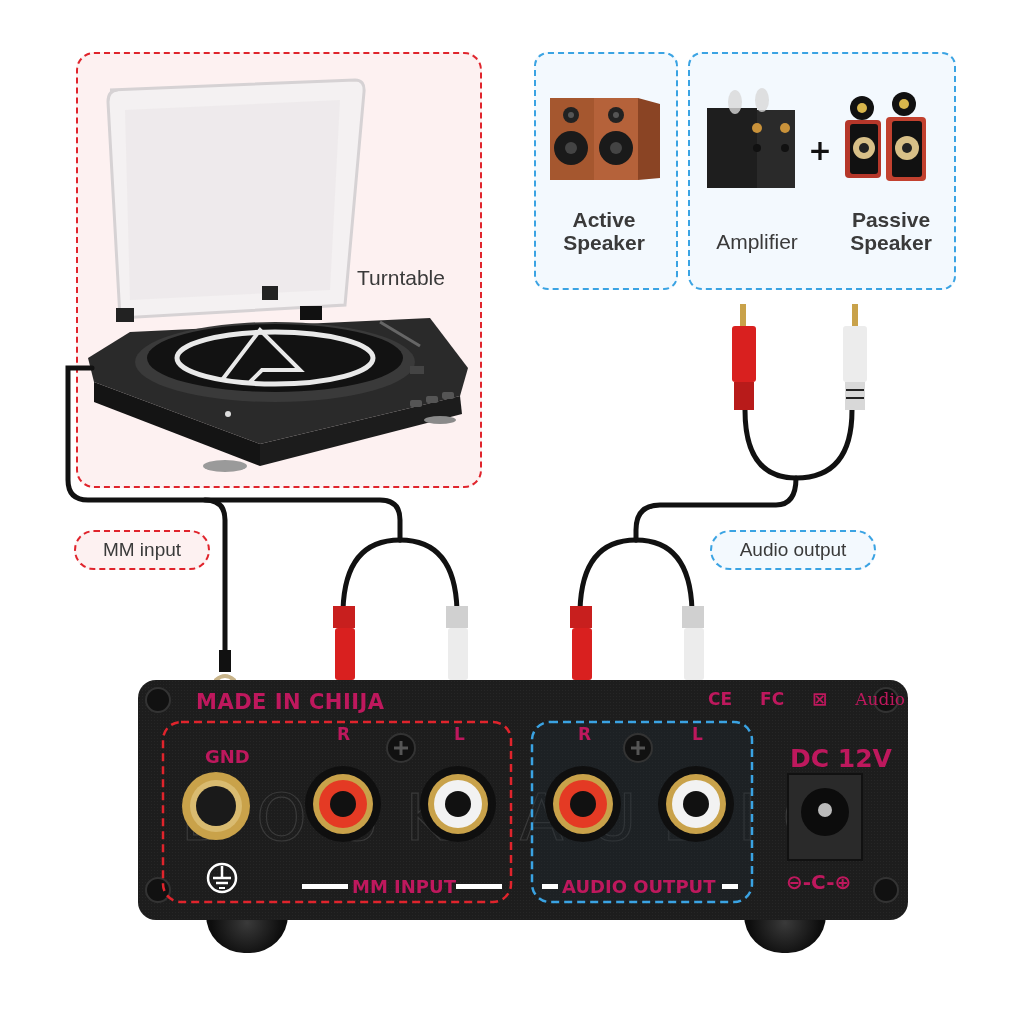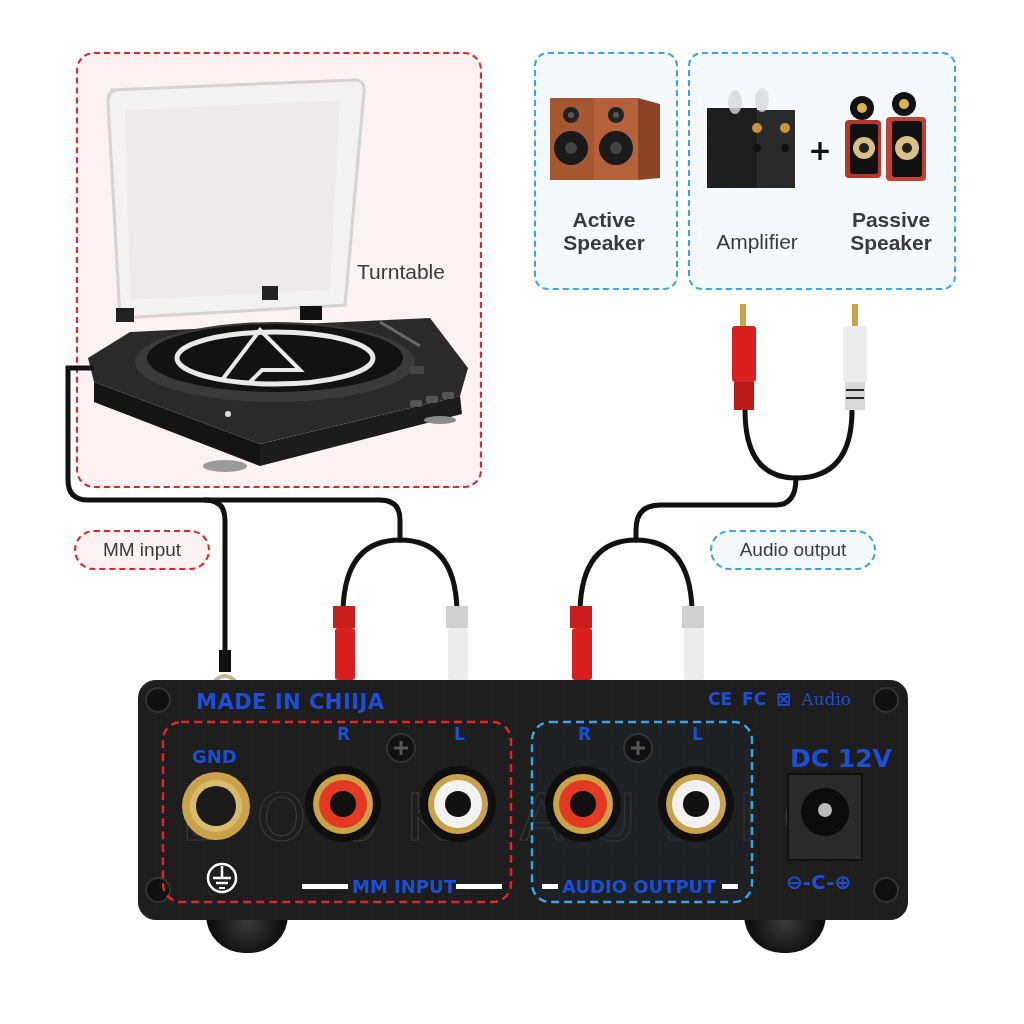--- a/index.html
+++ b/index.html
@@ -8,21 +8,21 @@
   
   .box-red { border:2px dashed #e0242c; border-radius:18px; background:#fdf1f1; }
   .box-blue { border:2px dashed #3aa3e3; border-radius:14px; background:#f3f9fe; }
   .pill-red { border:2px dashed #e0242c; border-radius:22px; background:#fdf1f1; display:flex; align-items:center; justify-content:center; color:#3a3a3a; font-size:19px; }
   .pill-blue { border:2px dashed #3aa3e3; border-radius:22px; background:#f3f9fe; display:flex; align-items:center; justify-content:center; color:#3a3a3a; font-size:19px; }
   .label-dark { color:#3a3a3a; font-size:21px; text-align:center; line-height:23px; }
   svg { position:absolute; left:0; top:0; }
   
   .panel { left:138px; top:680px; width:770px; height:240px; background:#1d1d1d; border-radius:18px;
            background-image:radial-gradient(#262626 1px, transparent 1px); background-size:3px 3px; }
-  .panel-text { color:#1d4ed8; font-weight:bold; font-family:"DejaVu Sans", sans-serif; }
+  .panel-text { color:#be185d; font-weight:bold; font-family:"DejaVu Sans", sans-serif; }
   .foot { background:radial-gradient(circle at 50% 20%, #3a3a3a, #0d0d0d 70%); border-radius:0 0 40px 40px; }
 </style>
 </head>
 <body>
 
 <div class="abs box-red" style="left:76px;top:52px;width:402px;height:432px;"></div>
 
 <svg width="1024" height="1024">
 
   <path d="M110 90 L355 80 Q365 80 364 92 L345 305 L120 318 L108 102 Q108 90 118 90 Z" fill="#f4f1f2" stroke="#d6d2d4" stroke-width="3"></path>
@@ -45,21 +45,21 @@
   <rect x="300" y="306" width="22" height="14" fill="#111"></rect>
 
   <rect x="410" y="366" width="14" height="8" fill="#444"></rect>
   <rect x="410" y="400" width="12" height="7" fill="#555" rx="2"></rect>
   <rect x="426" y="396" width="12" height="7" fill="#555" rx="2"></rect>
   <rect x="442" y="392" width="12" height="7" fill="#555" rx="2"></rect>
   <ellipse cx="225" cy="466" rx="22" ry="6" fill="#9a9a9a"></ellipse>
   <ellipse cx="440" cy="420" rx="16" ry="4" fill="#8a8a8a"></ellipse>
   <circle cx="228" cy="414" r="3" fill="#ddd"></circle>
 </svg>
-<div class="abs label-dark" style="left:346px;top:260px;width:110px;">Turntable</div>
+<div class="abs label-dark" style="left:346px;top:266px;width:110px;">Turntable</div>
 
 <div class="abs box-blue" style="left:534px;top:52px;width:140px;height:234px;"></div>
 <div class="abs box-blue" style="left:688px;top:52px;width:264px;height:234px;"></div>
 
 <svg width="1024" height="1024">
 
   <rect x="550" y="98" width="44" height="82" fill="#a5572f"></rect>
   <rect x="594" y="98" width="44" height="82" fill="#b5623a"></rect>
   <path d="M638 98 L660 104 L660 178 L638 180 Z" fill="#8a4424"></path>
   <circle cx="571" cy="115" r="8" fill="#222"></circle>
@@ -213,32 +213,32 @@
   <circle cx="825" cy="812" r="24" fill="#0c0c0c"></circle>
   <circle cx="825" cy="810" r="7" fill="#bbb"></circle>
 
   <rect x="302" y="884" width="46" height="5" fill="#fff"></rect>
   <rect x="456" y="884" width="46" height="5" fill="#fff"></rect>
   <rect x="542" y="884" width="16" height="5" fill="#fff"></rect>
   <rect x="722" y="884" width="16" height="5" fill="#fff"></rect>
 </svg>
 
 <div class="abs panel-text" style="left:196px;top:690px;font-size:21px;letter-spacing:0.5px;">MADE IN CHIIJA</div>
-<div class="abs panel-text" style="left:192px;top:746px;font-size:18px;">GND</div>
+<div class="abs panel-text" style="left:205px;top:746px;font-size:18px;">GND</div>
 <div class="abs" style="left:208px;top:864px;width:28px;height:28px;"></div>
 
 <div class="abs panel-text" style="left:337px;top:724px;font-size:17px;">R</div>
 <div class="abs panel-text" style="left:454px;top:724px;font-size:17px;">L</div>
 <div class="abs panel-text" style="left:352px;top:876px;font-size:18px;">MM INPUT</div>
 
 <div class="abs panel-text" style="left:578px;top:724px;font-size:17px;">R</div>
 <div class="abs panel-text" style="left:692px;top:724px;font-size:17px;">L</div>
 <div class="abs panel-text" style="left:562px;top:876px;font-size:18px;">AUDIO OUTPUT</div>
 
-<div class="abs panel-text" style="left:708px;top:688px;font-size:17px;display:flex;gap:10px;align-items:center;">
+<div class="abs panel-text" style="left:708px;top:688px;font-size:17px;display:flex;gap:28px;align-items:center;">
   <span>CE</span>
   <span>FC</span>
   <span style="font-size:18px;">⊠</span>
   <span style="font-family:'DejaVu Serif', serif;font-weight:normal;">Audio</span>
 </div>
 
 <div class="abs panel-text" style="left:790px;top:744px;font-size:25px;">DC 12V</div>
 <div class="abs panel-text" style="left:786px;top:870px;font-size:20px;">⊖-C-⊕</div>
 
 </body></html>

